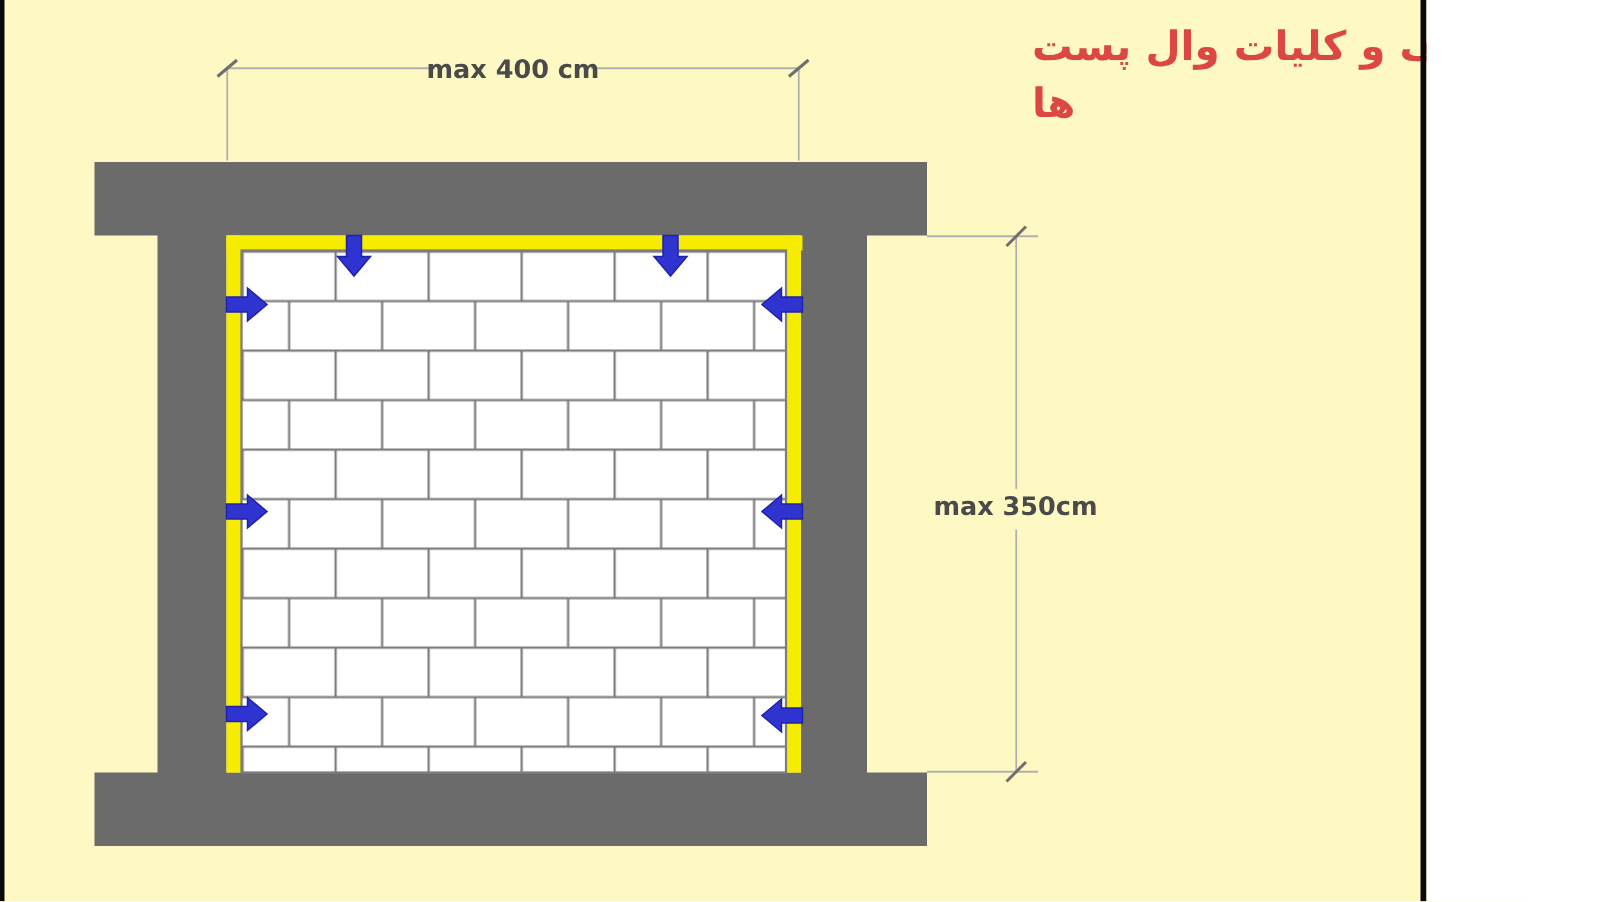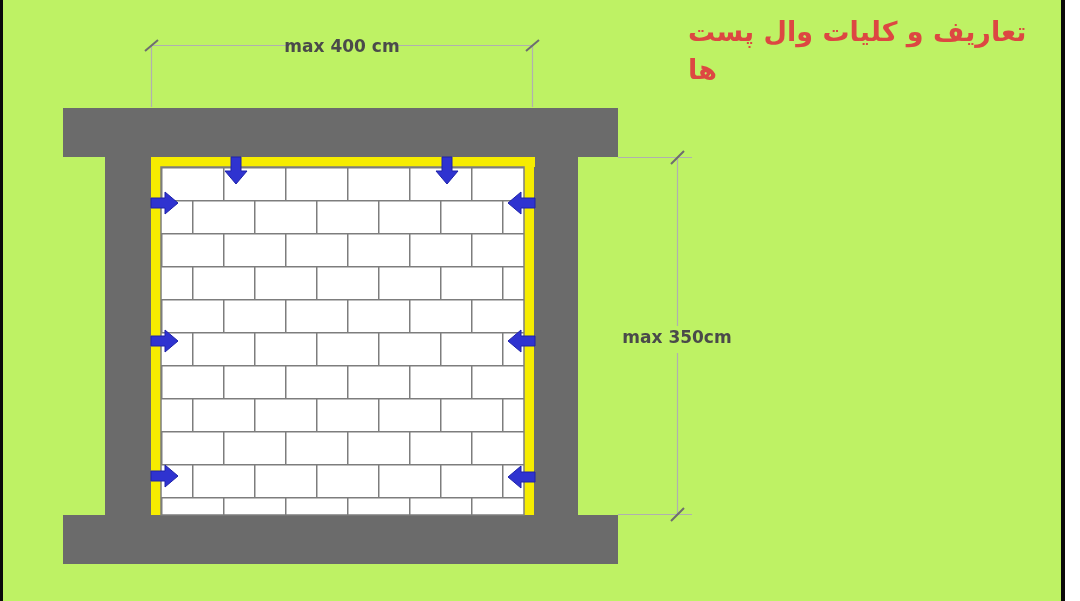--- a/index.html
+++ b/index.html
@@ -1,19 +1,19 @@
 <!DOCTYPE html>
 <html lang="fa"><head>
 <meta charset="utf-8">
 <style>
   html,body{margin:0;padding:0;background:#ffffff;}
   .stage{
     position:relative;
-    width:1065px;height:601px;
-    background:#bef264;
+    width:951px;height:601px;
+    background:#fef9c3;
     overflow:hidden;
     font-family:"DejaVu Sans", sans-serif;
   }
   .edge{position:absolute;top:0;bottom:0;background:#0a0a0a;z-index:6;}
   .edge.left{left:0;width:3px;}
   .edge.right{right:0;width:4px;}
   .diagram{position:absolute;left:0;top:0;z-index:1;}
   .slide-title{
     position:absolute;left:688px;top:13px;width:372px;
     text-align:left;direction:rtl;

